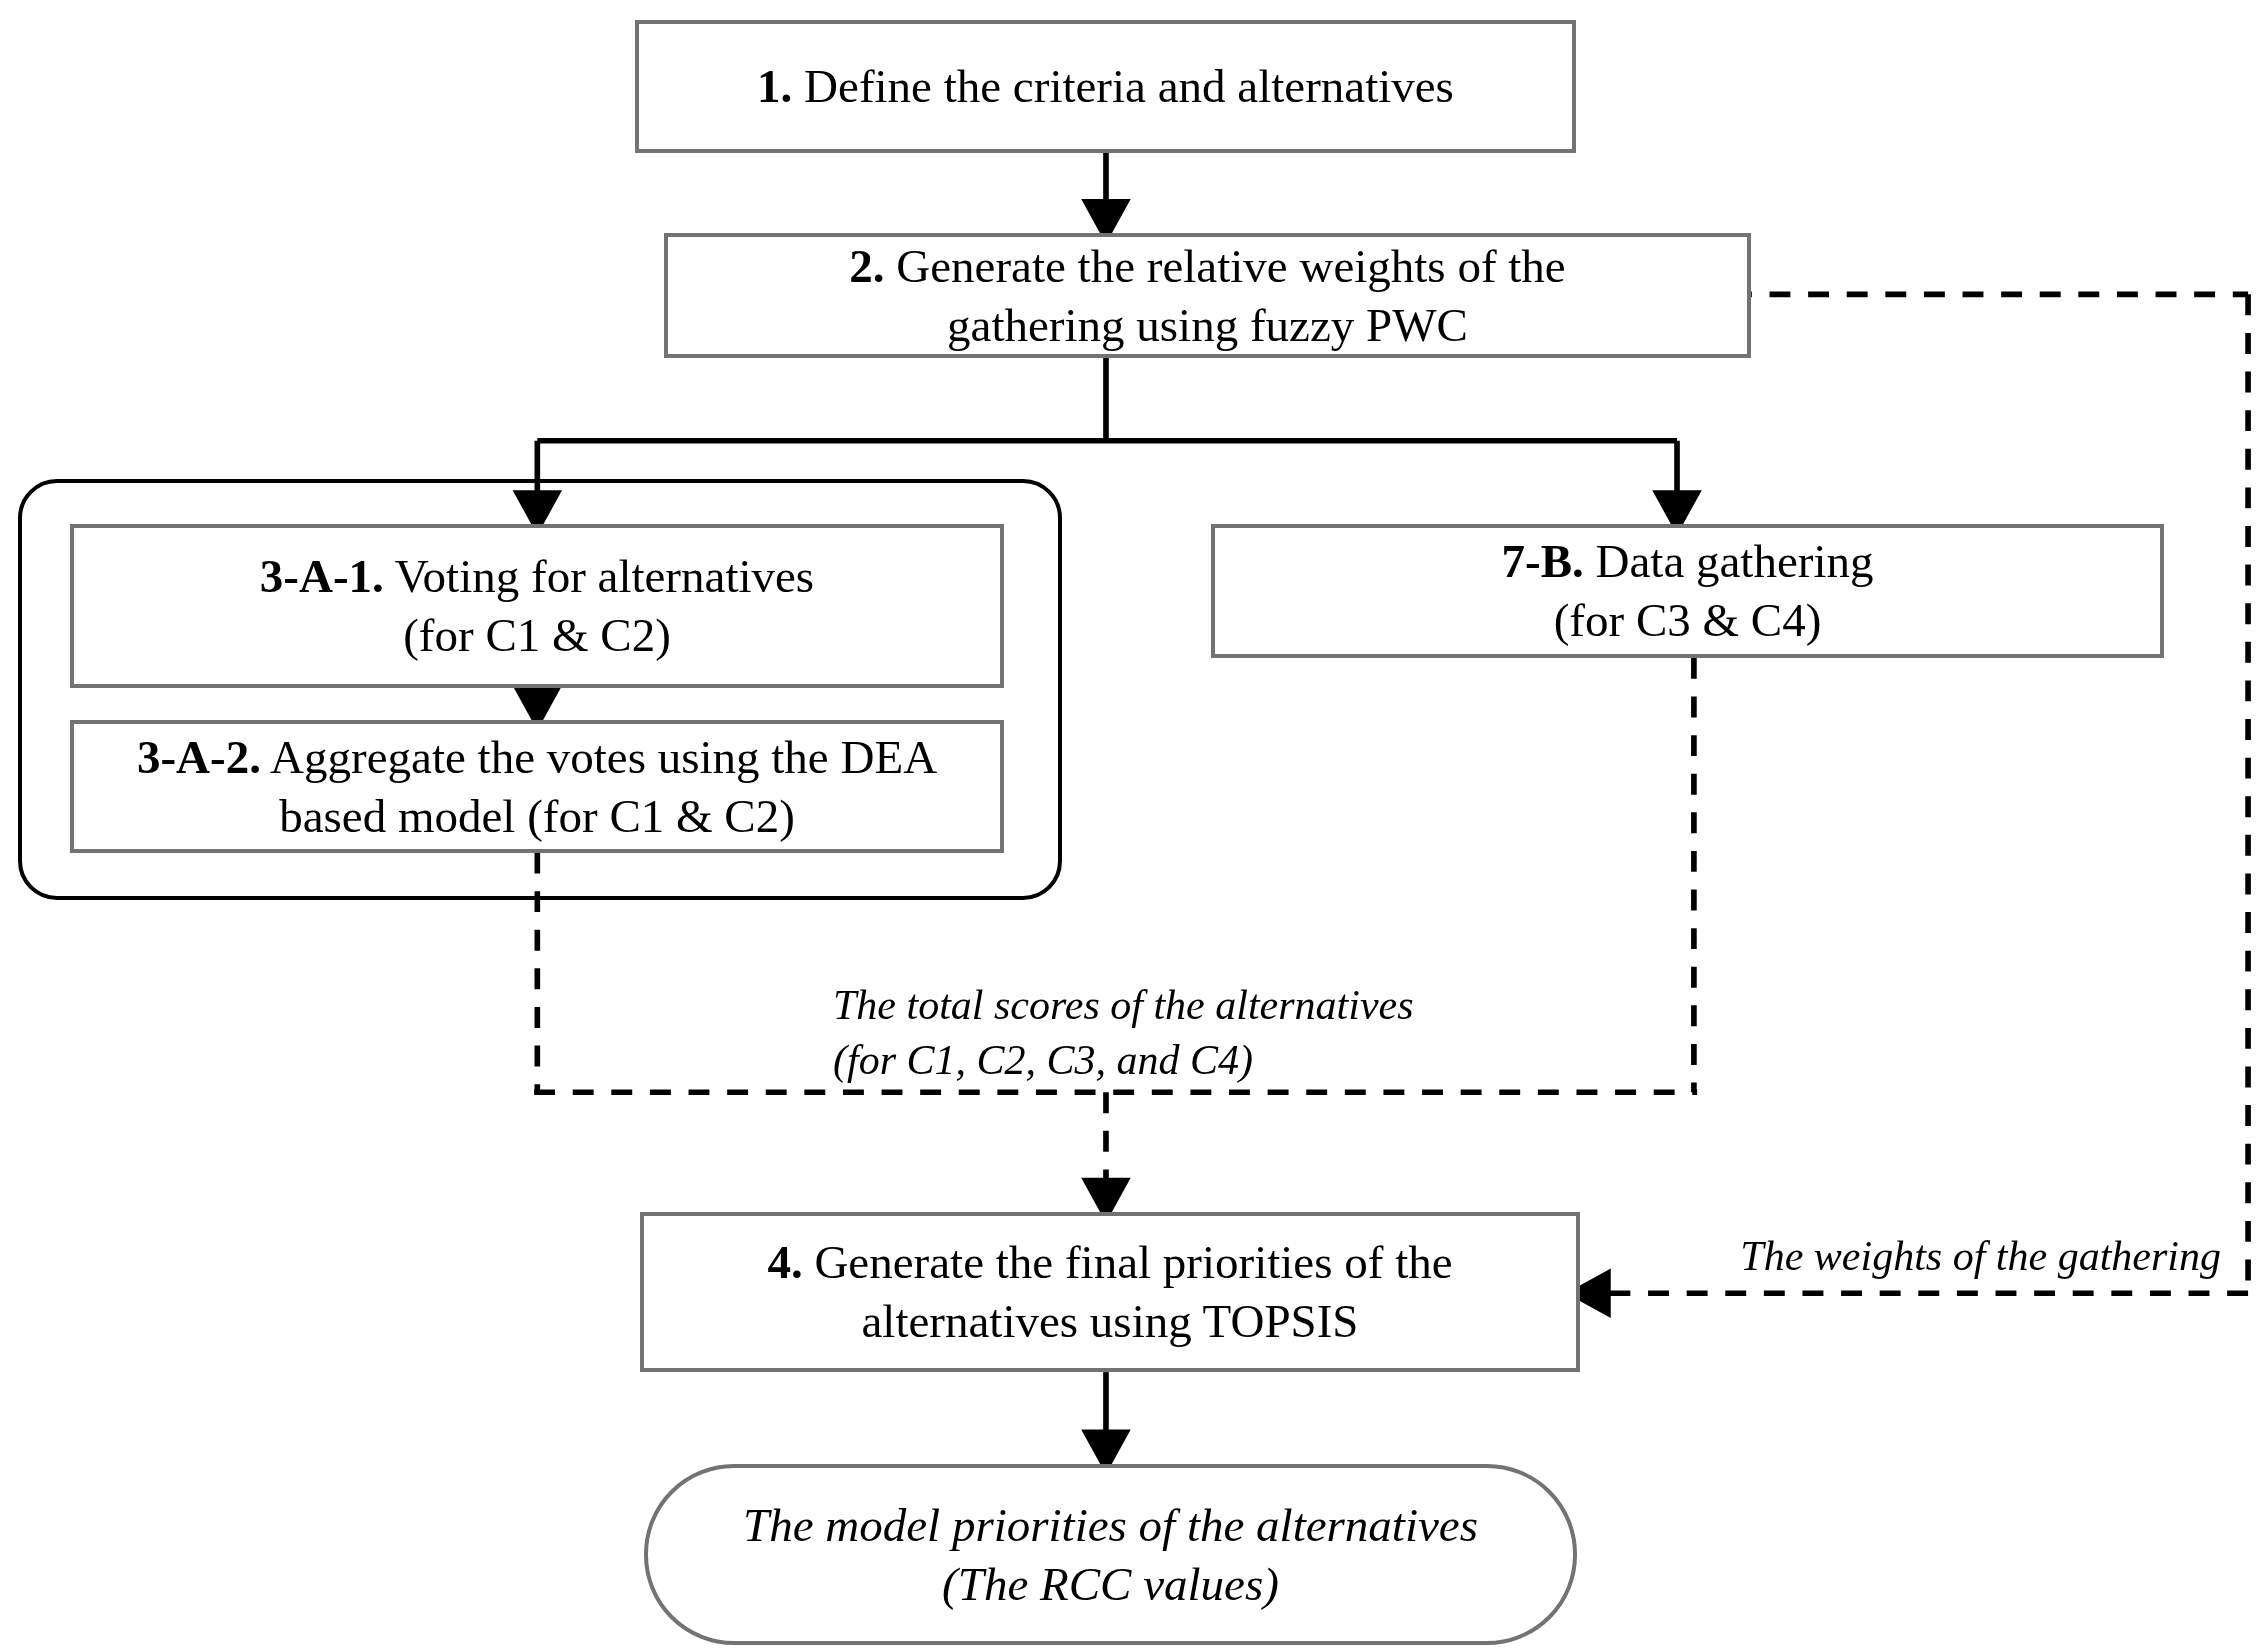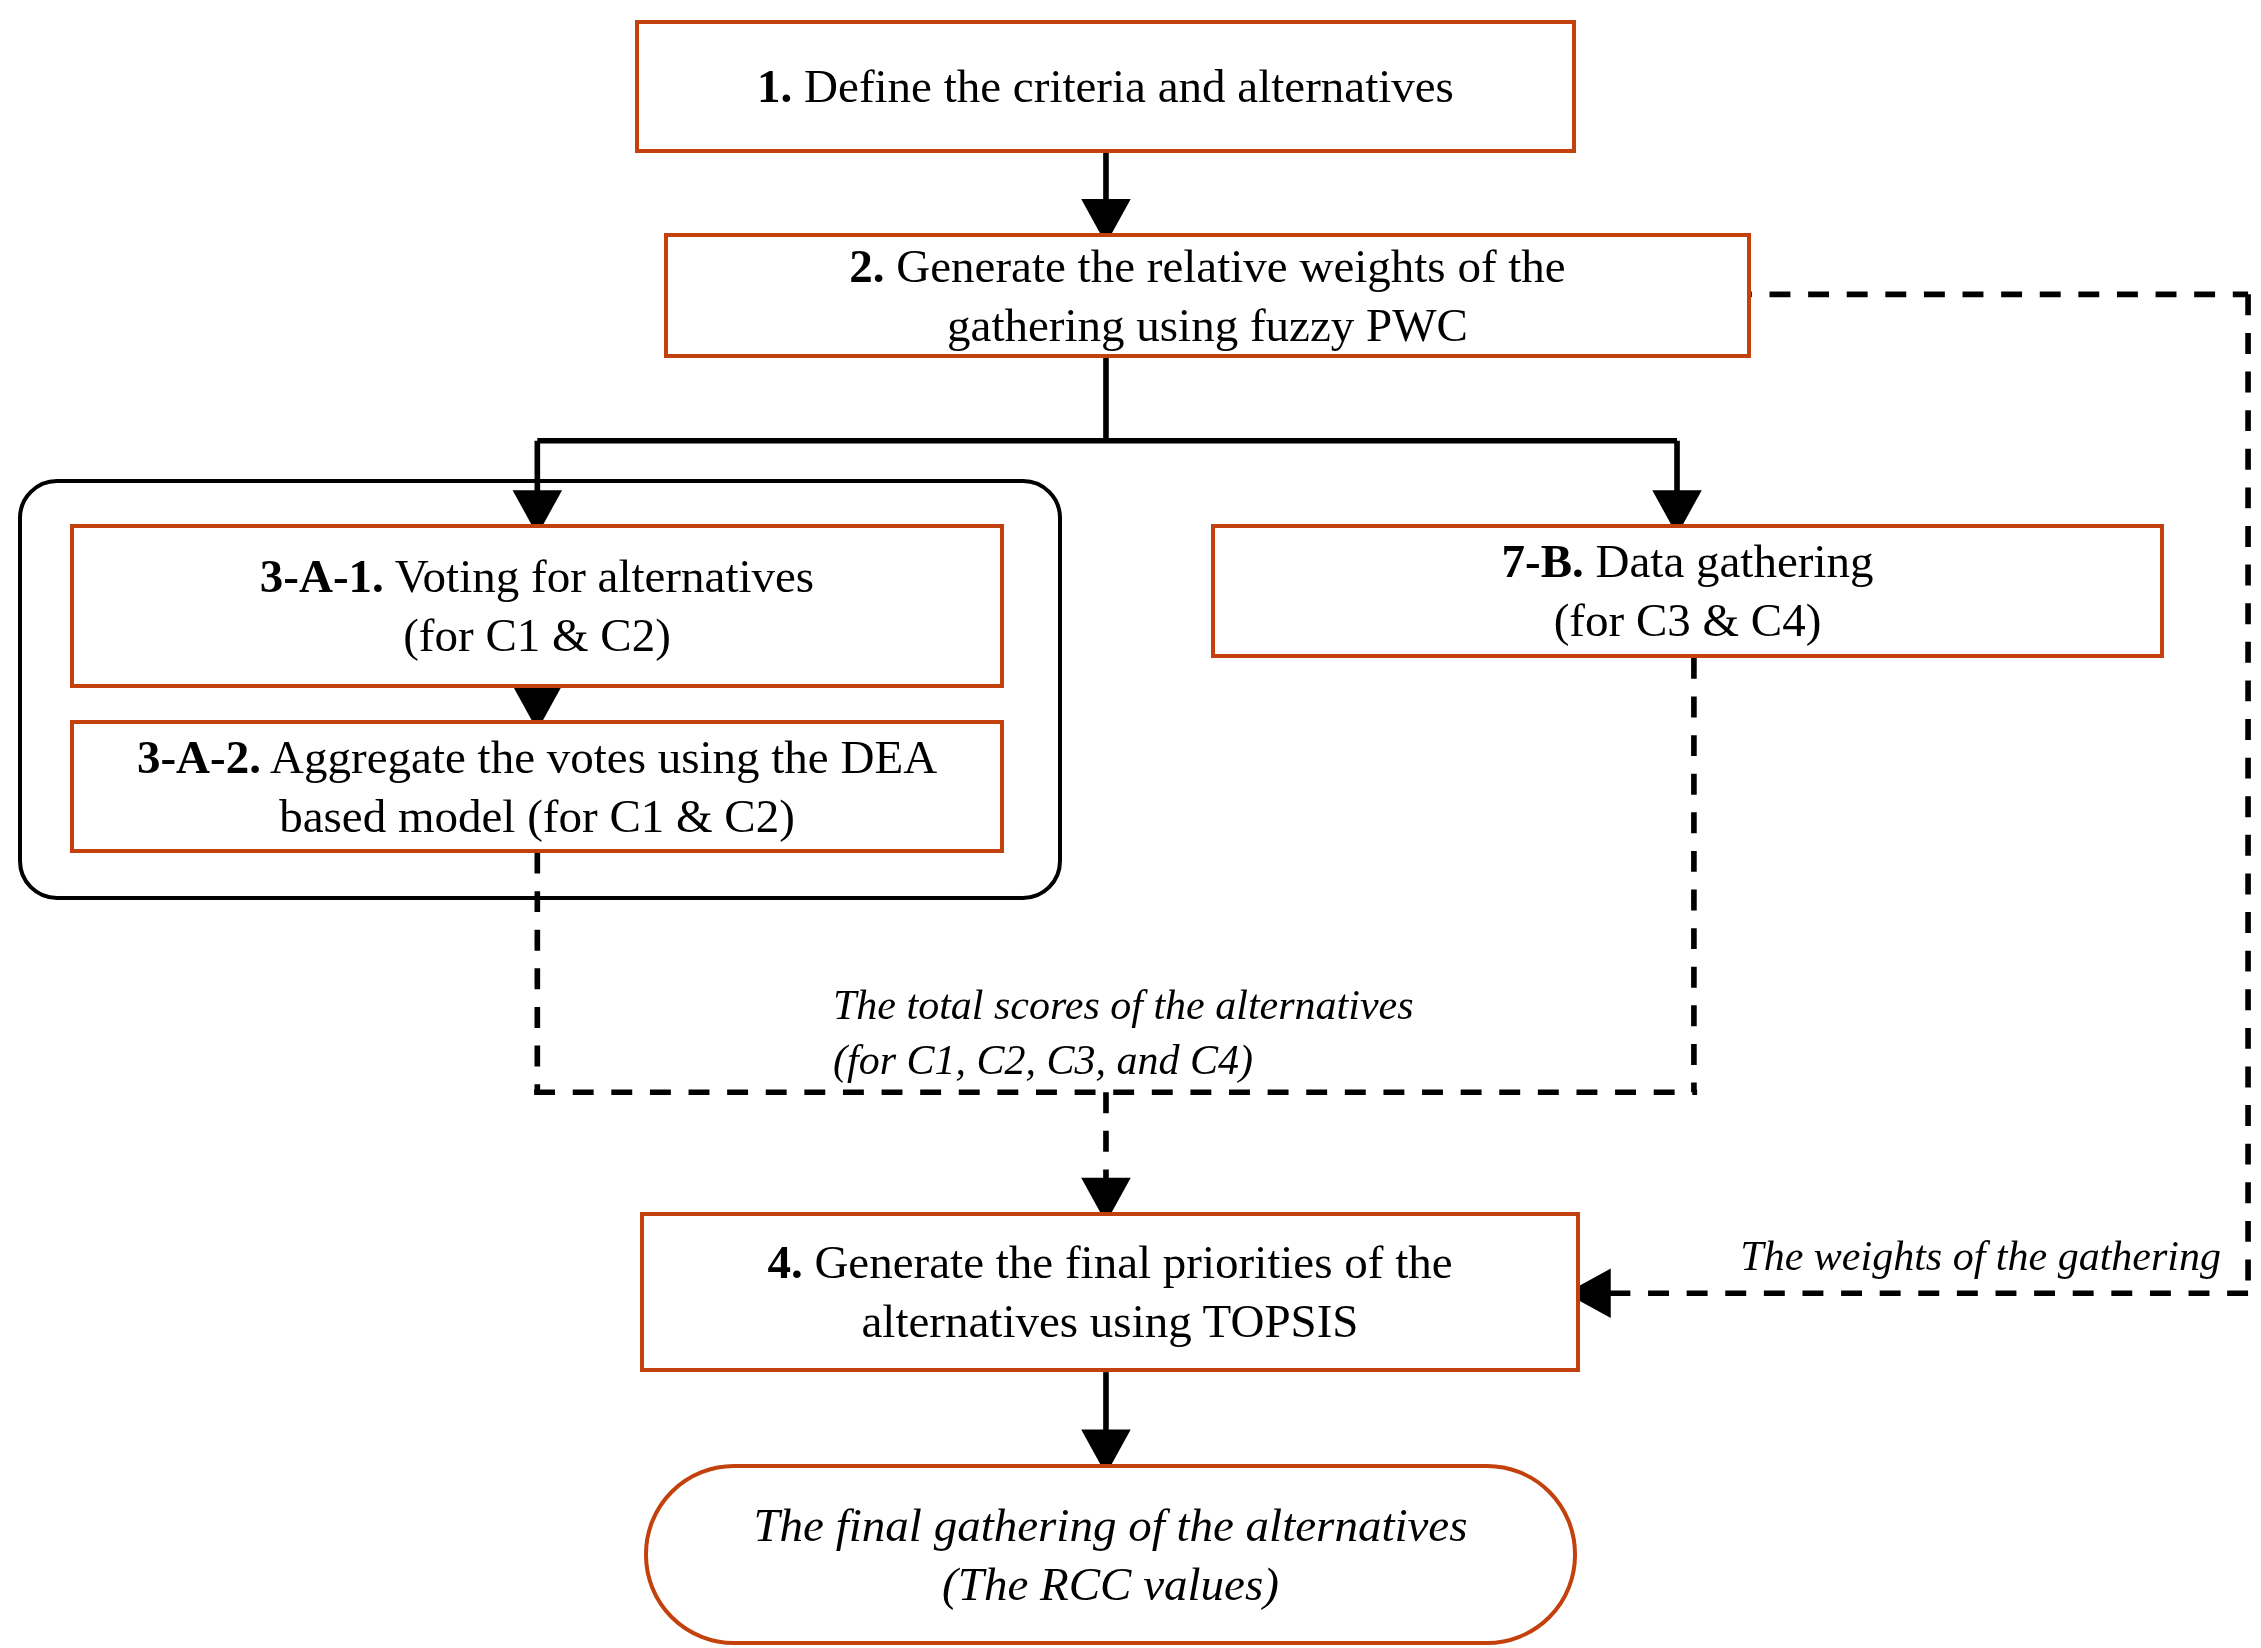--- a/index.html
+++ b/index.html
@@ -9,21 +9,21 @@
     height:1648px;
     background:#ffffff;
     overflow:hidden;
     font-family:"Liberation Serif", serif;
     color:#000000;
   }
   .node{
     position:absolute;
     box-sizing:border-box;
     background:#ffffff;
-    border:4px solid #c2410c;
+    border:4px solid #737373;
     display:flex;
     align-items:center;
     justify-content:center;
     text-align:center;
     line-height:1.25;
     font-size:47px;
     z-index:3;
   }
   .node .txt{display:block;padding:0 19.3px;}
   .node b{font-weight:bold;}
@@ -137,18 +137,18 @@
   </div>
 
   <div class="node" style="left:640px; top:1212px; width:940px; height:160px;justify-content:center;">
     <span class="txt"><b>4.</b>
       <span>Generate the final priorities of the</span><br>
       <span>alternatives using TOPSIS</span></span>
   </div>
 
   <div class="node terminal" style="left:644px; top:1464px; width:933px; height:181px;">
     <span class="txt">
-      <span>The final gathering of the alternatives</span><br>
+      <span>The model priorities of the alternatives</span><br>
       <span>(The RCC values)</span></span>
   </div>
 
 </div>
 
 
 </body></html>

